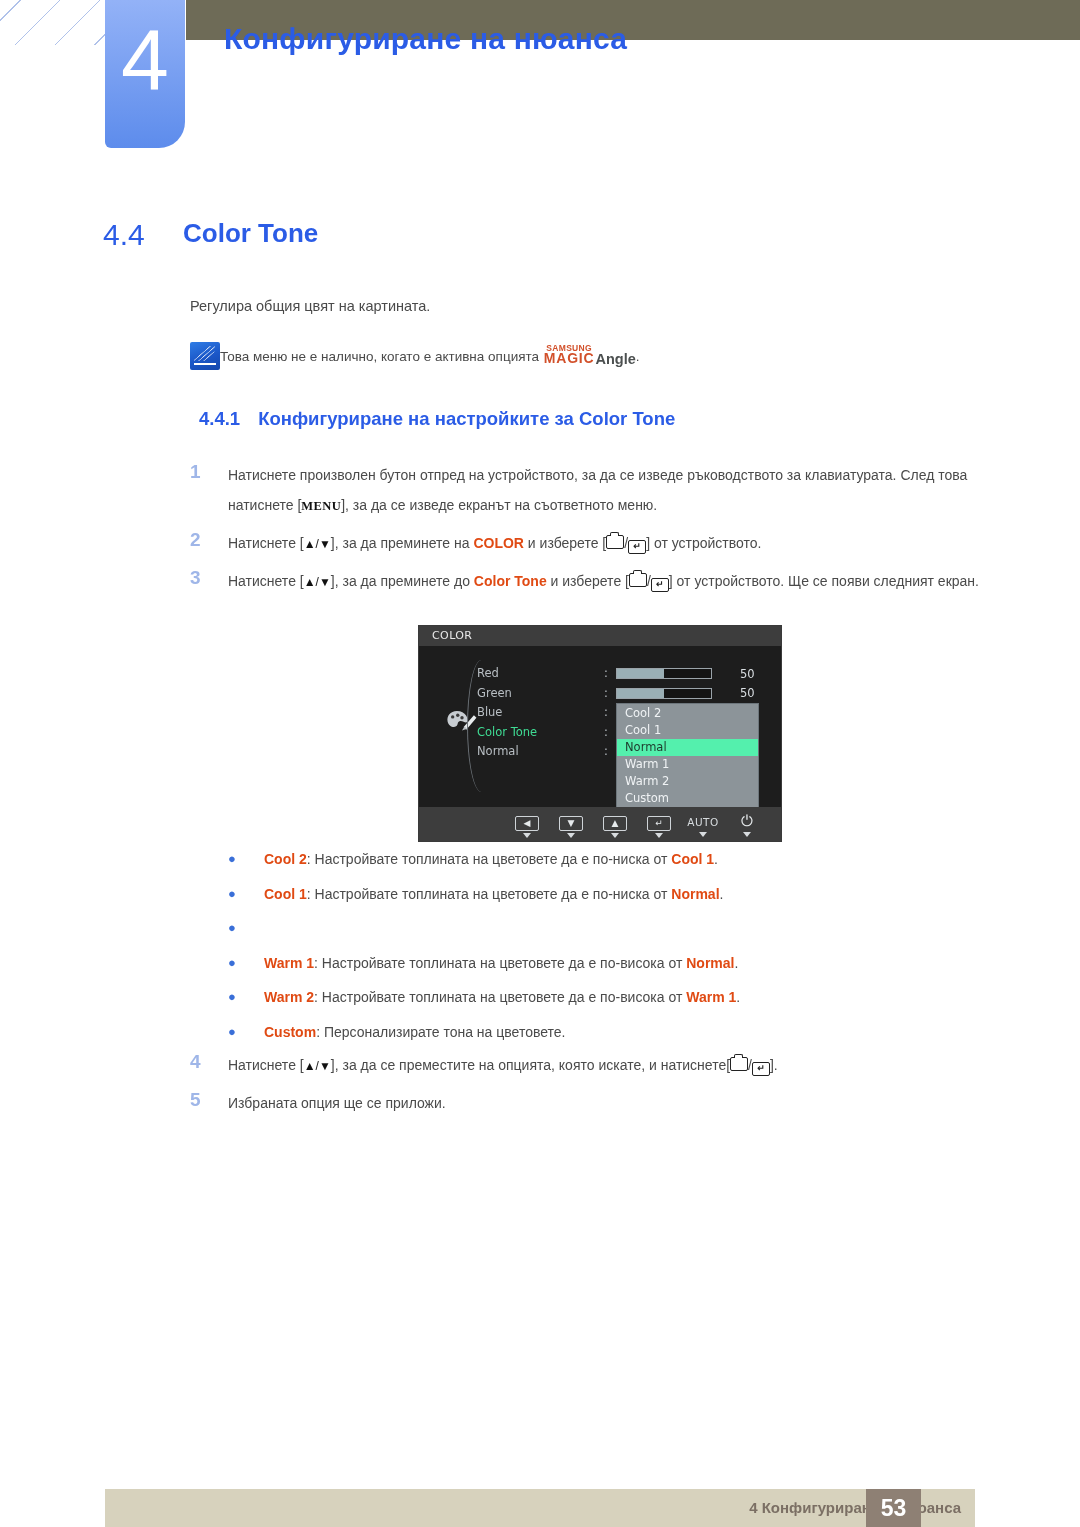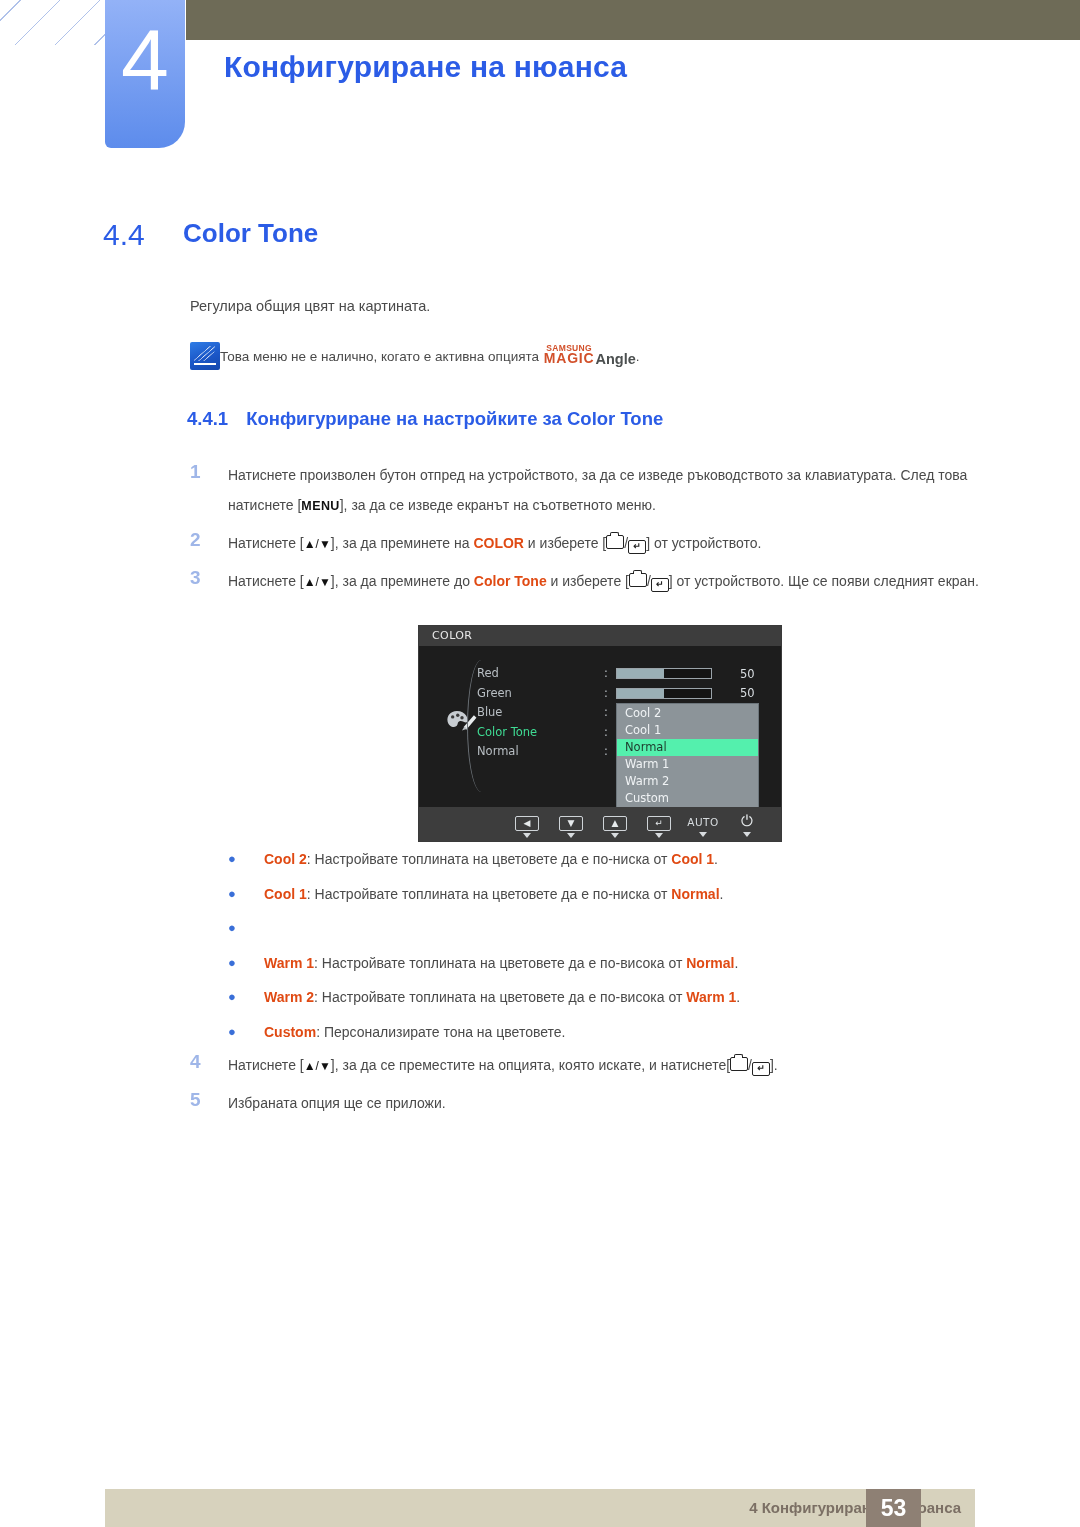--- a/index.html
+++ b/index.html
@@ -63,21 +63,21 @@
     font-size: 86px;
     line-height: 118px;
     color: #ffffff;
     font-family: "Liberation Sans", sans-serif;
     font-weight: 400;
   }
 
   
   .chapter-title {
     position: absolute;
-    left: 224px; top: 50px;
+    left: 224px; top: 22px;
     font-size: 30px;
     font-weight: bold;
     color: #2b5ce6;
     letter-spacing: .2px;
   }
 
   
   .sec-num {
     position: absolute;
     left: 103px; top: 218px;
@@ -170,21 +170,21 @@
     display: inline-block;
     vertical-align: -3px;
     font-size: 14.5px;
     font-weight: bold;
     color: #4c5050;
   }
 
   
   .subsec {
     position: absolute;
-    left: 187px; top: 408px;
+    left: 199px; top: 408px;
     font-size: 18.5px;
     font-weight: bold;
     color: #2b5ce6;
   }
   .subsec .sn { margin-right: 18px; }
 
   
   .steps {
     position: absolute;
     left: 190px; top: 460px;
@@ -205,20 +205,21 @@
   .step-body {
     font-size: 14px;
     color: #4a4a4a;
     line-height: 30px;
   }
   .kbd {
     font-weight: bold;
     color: #111111;
     font-size: 12.5px;
     letter-spacing: .4px;
+    font-family: Liberation Serif, serif;
   }
   .orange {
     color: #e04a13;
     font-weight: bold;
   }
   .arrow-glyph {
     font-size: 12px;
     color: #111;
     letter-spacing: 0;
   }

